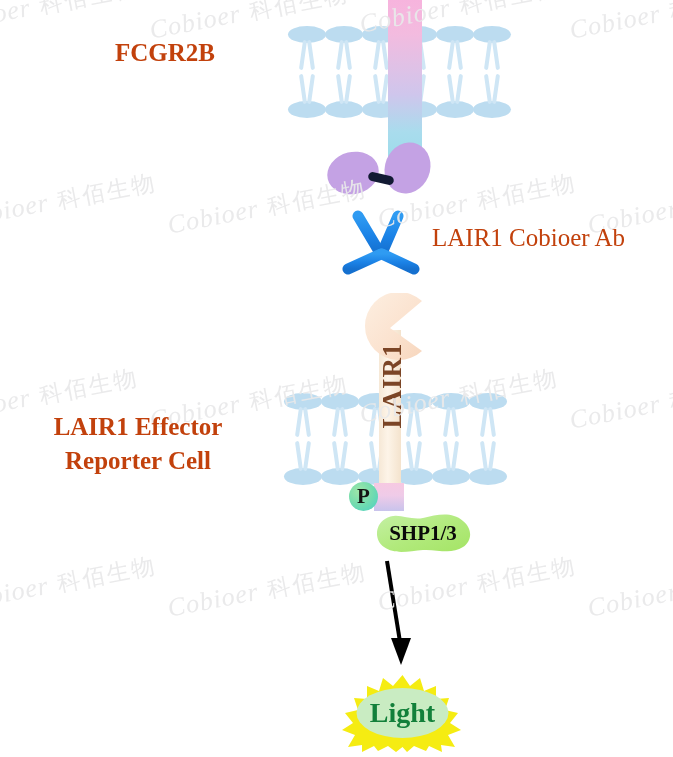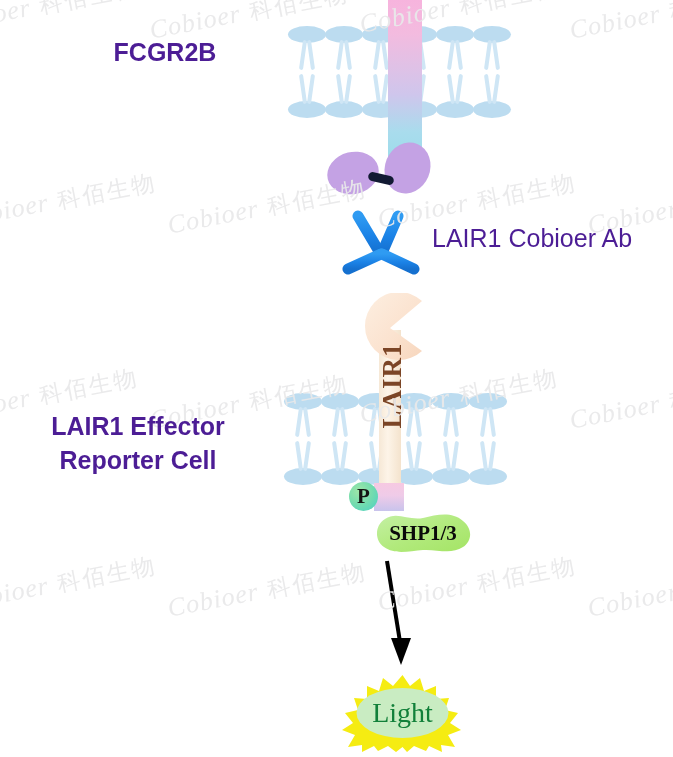--- a/index.html
+++ b/index.html
@@ -227,31 +227,31 @@
   #light-label {
     position: absolute;
     left: 330px;
     top: 673px;
     width: 145px;
     height: 80px;
     display: flex;
     align-items: center;
     justify-content: center;
     font-family: "Liberation Serif", "DejaVu Serif", serif;
-    font-weight: normal;
+    font-weight: bold;
     font-size: 28px;
     color: #12803a;
     z-index: 8;
   }
 
   
   .caption {
     position: absolute;
-    font-family: Liberation Sans, sans-serif;
-    color: #4c1d95;
+    font-family: Liberation Serif, serif;
+    color: #c2410c;
     z-index: 10;
   }
   #cho-caption {
     left: 42px;
     top: 36px;
     width: 246px;
     text-align: center;
     font-weight: bold;
     font-size: 25px;
     line-height: 1.35;

